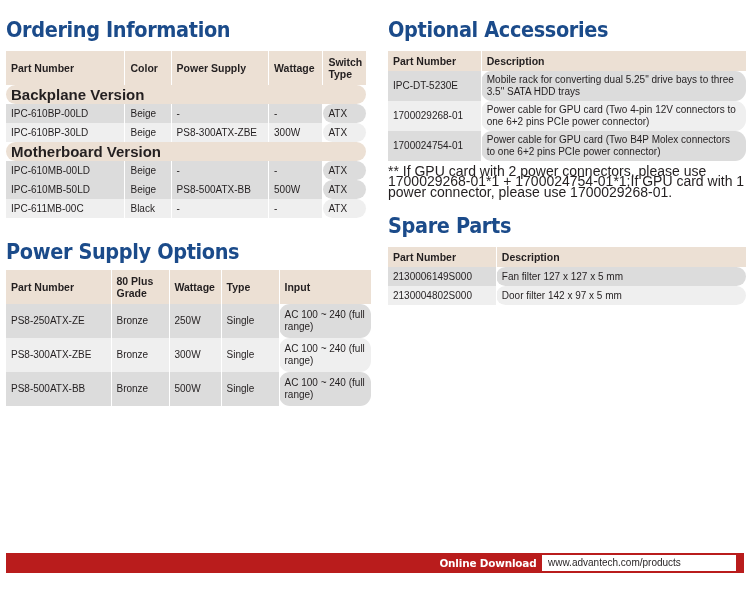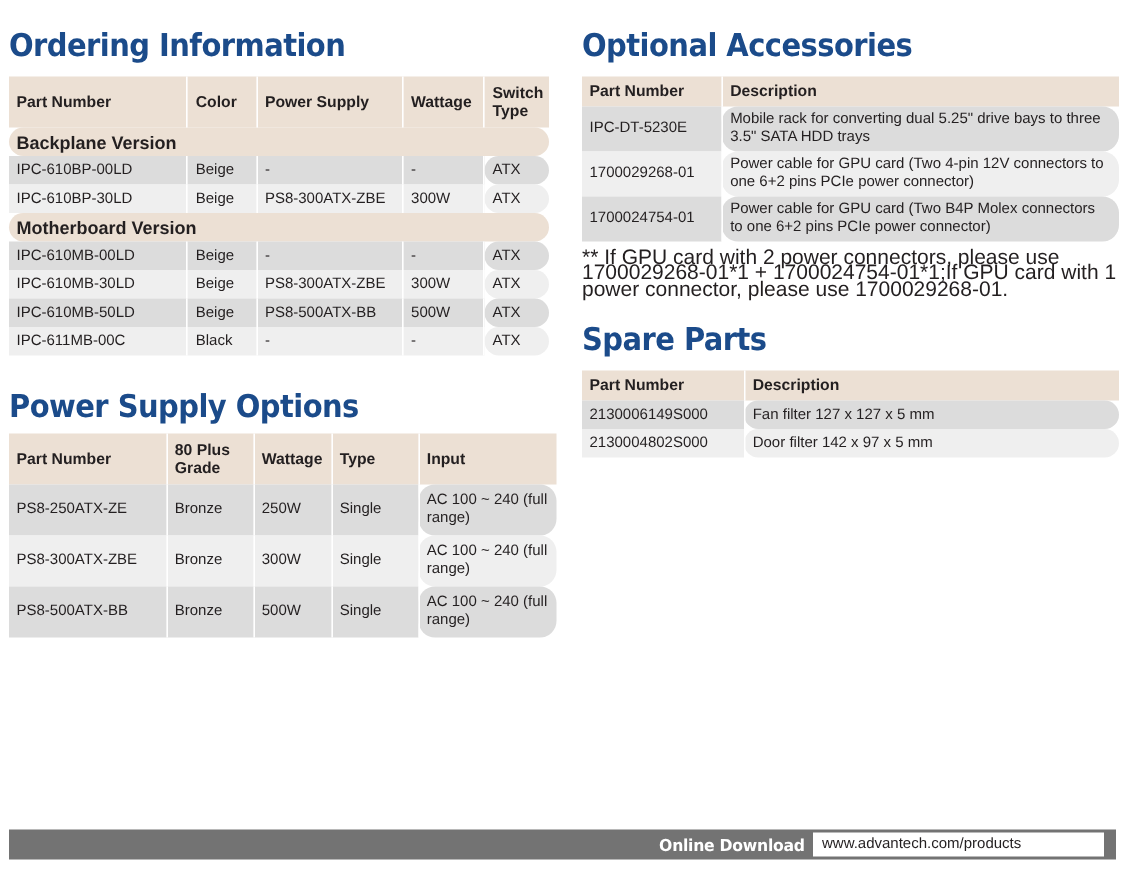--- a/index.html
+++ b/index.html
@@ -83,21 +83,21 @@
     border-right: 1px solid #ffffff;
     color: #231f20;
   }
   table.spec td:last-child { border-right: none; border-radius: 11px; }
 
   tr.rowA td { background: #dcdcdc; }
   tr.rowB td { background: #efefef; }
   tr.grouprow td {
     background: #ece0d4;
     font-weight: bold;
-    font-size: 12px;
+    font-size: 15px;
     padding-top: 3px;
     padding-bottom: 3px;
     border-right: none;
   }
 
   
   .tbl-ordering col.c1 { width: 116px; }
   .tbl-ordering col.c2 { width: 45px; }
   .tbl-ordering col.c3 { width: 95px; }
   .tbl-ordering col.c4 { width: 53px; }
@@ -137,21 +137,21 @@
   .footnotes p { margin: 0; }
 
   .spare-wrap { margin-top: 17px; }
 
   .footer-bar {
     position: absolute;
     left: 6px;
     top: 553px;
     width: 738px;
     height: 20px;
-    background: #737373;
+    background: #b91c1c;
   }
   .footer-inner {
     position: absolute;
     right: 8px;
     top: 0;
     height: 20px;
     display: flex;
     align-items: center;
   }
   .footer-label {
@@ -224,27 +224,20 @@
         </tr>
 
         <tr class="grouprow">
           <td colspan="5">Motherboard Version</td>
         </tr>
         <tr class="rowA">
           <td>IPC-610MB-00LD</td>
           <td>Beige</td>
           <td>-</td>
           <td>-</td>
-          <td>ATX</td>
-        </tr>
-        <tr class="rowB">
-          <td>IPC-610MB-30LD</td>
-          <td>Beige</td>
-          <td>PS8-300ATX-ZBE</td>
-          <td>300W</td>
           <td>ATX</td>
         </tr>
         <tr class="rowA">
           <td>IPC-610MB-50LD</td>
           <td>Beige</td>
           <td>PS8-500ATX-BB</td>
           <td>500W</td>
           <td>ATX</td>
         </tr>
         <tr class="rowB">

